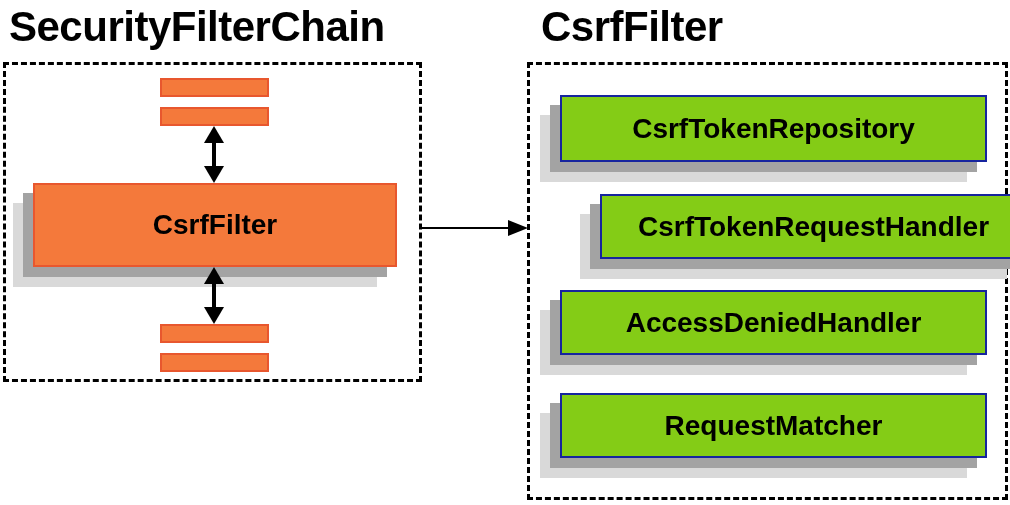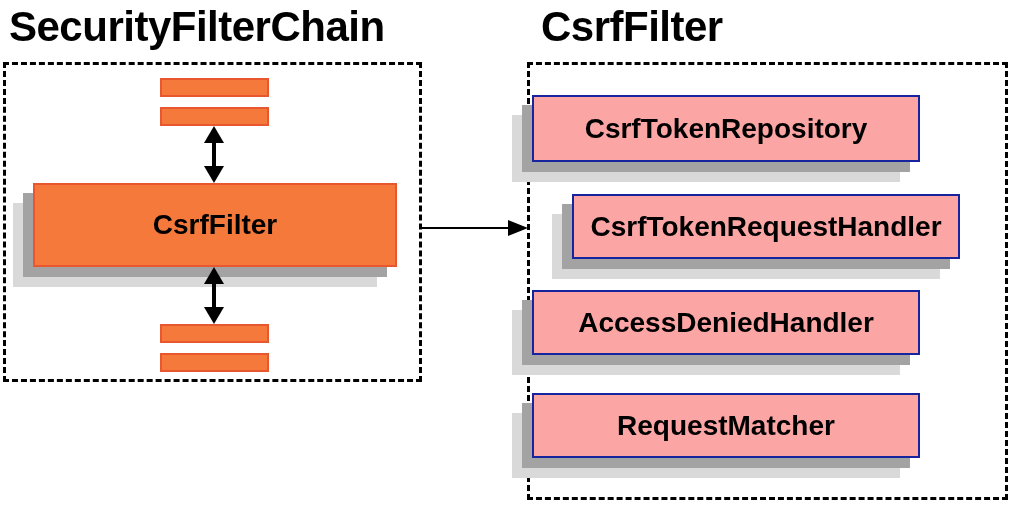--- a/index.html
+++ b/index.html
@@ -62,24 +62,24 @@
     display: flex;
     align-items: center;
     justify-content: center;
     font-size: 28px;
     font-weight: bold;
     color: #000000;
   }
 
   .component-box {
     position: absolute;
-    left: 532px;
-    width: 388px;
+    left: 560px;
+    width: 427px;
     height: 65px;
-    background: #fca5a5;
+    background: #84cc16;
     border: 2px solid #16249E;
     box-sizing: border-box;
     display: flex;
     align-items: center;
     justify-content: center;
     font-size: 28px;
     font-weight: bold;
     color: #000000;
   }
   .comp-1 { top: 95px; height: 67px; }

